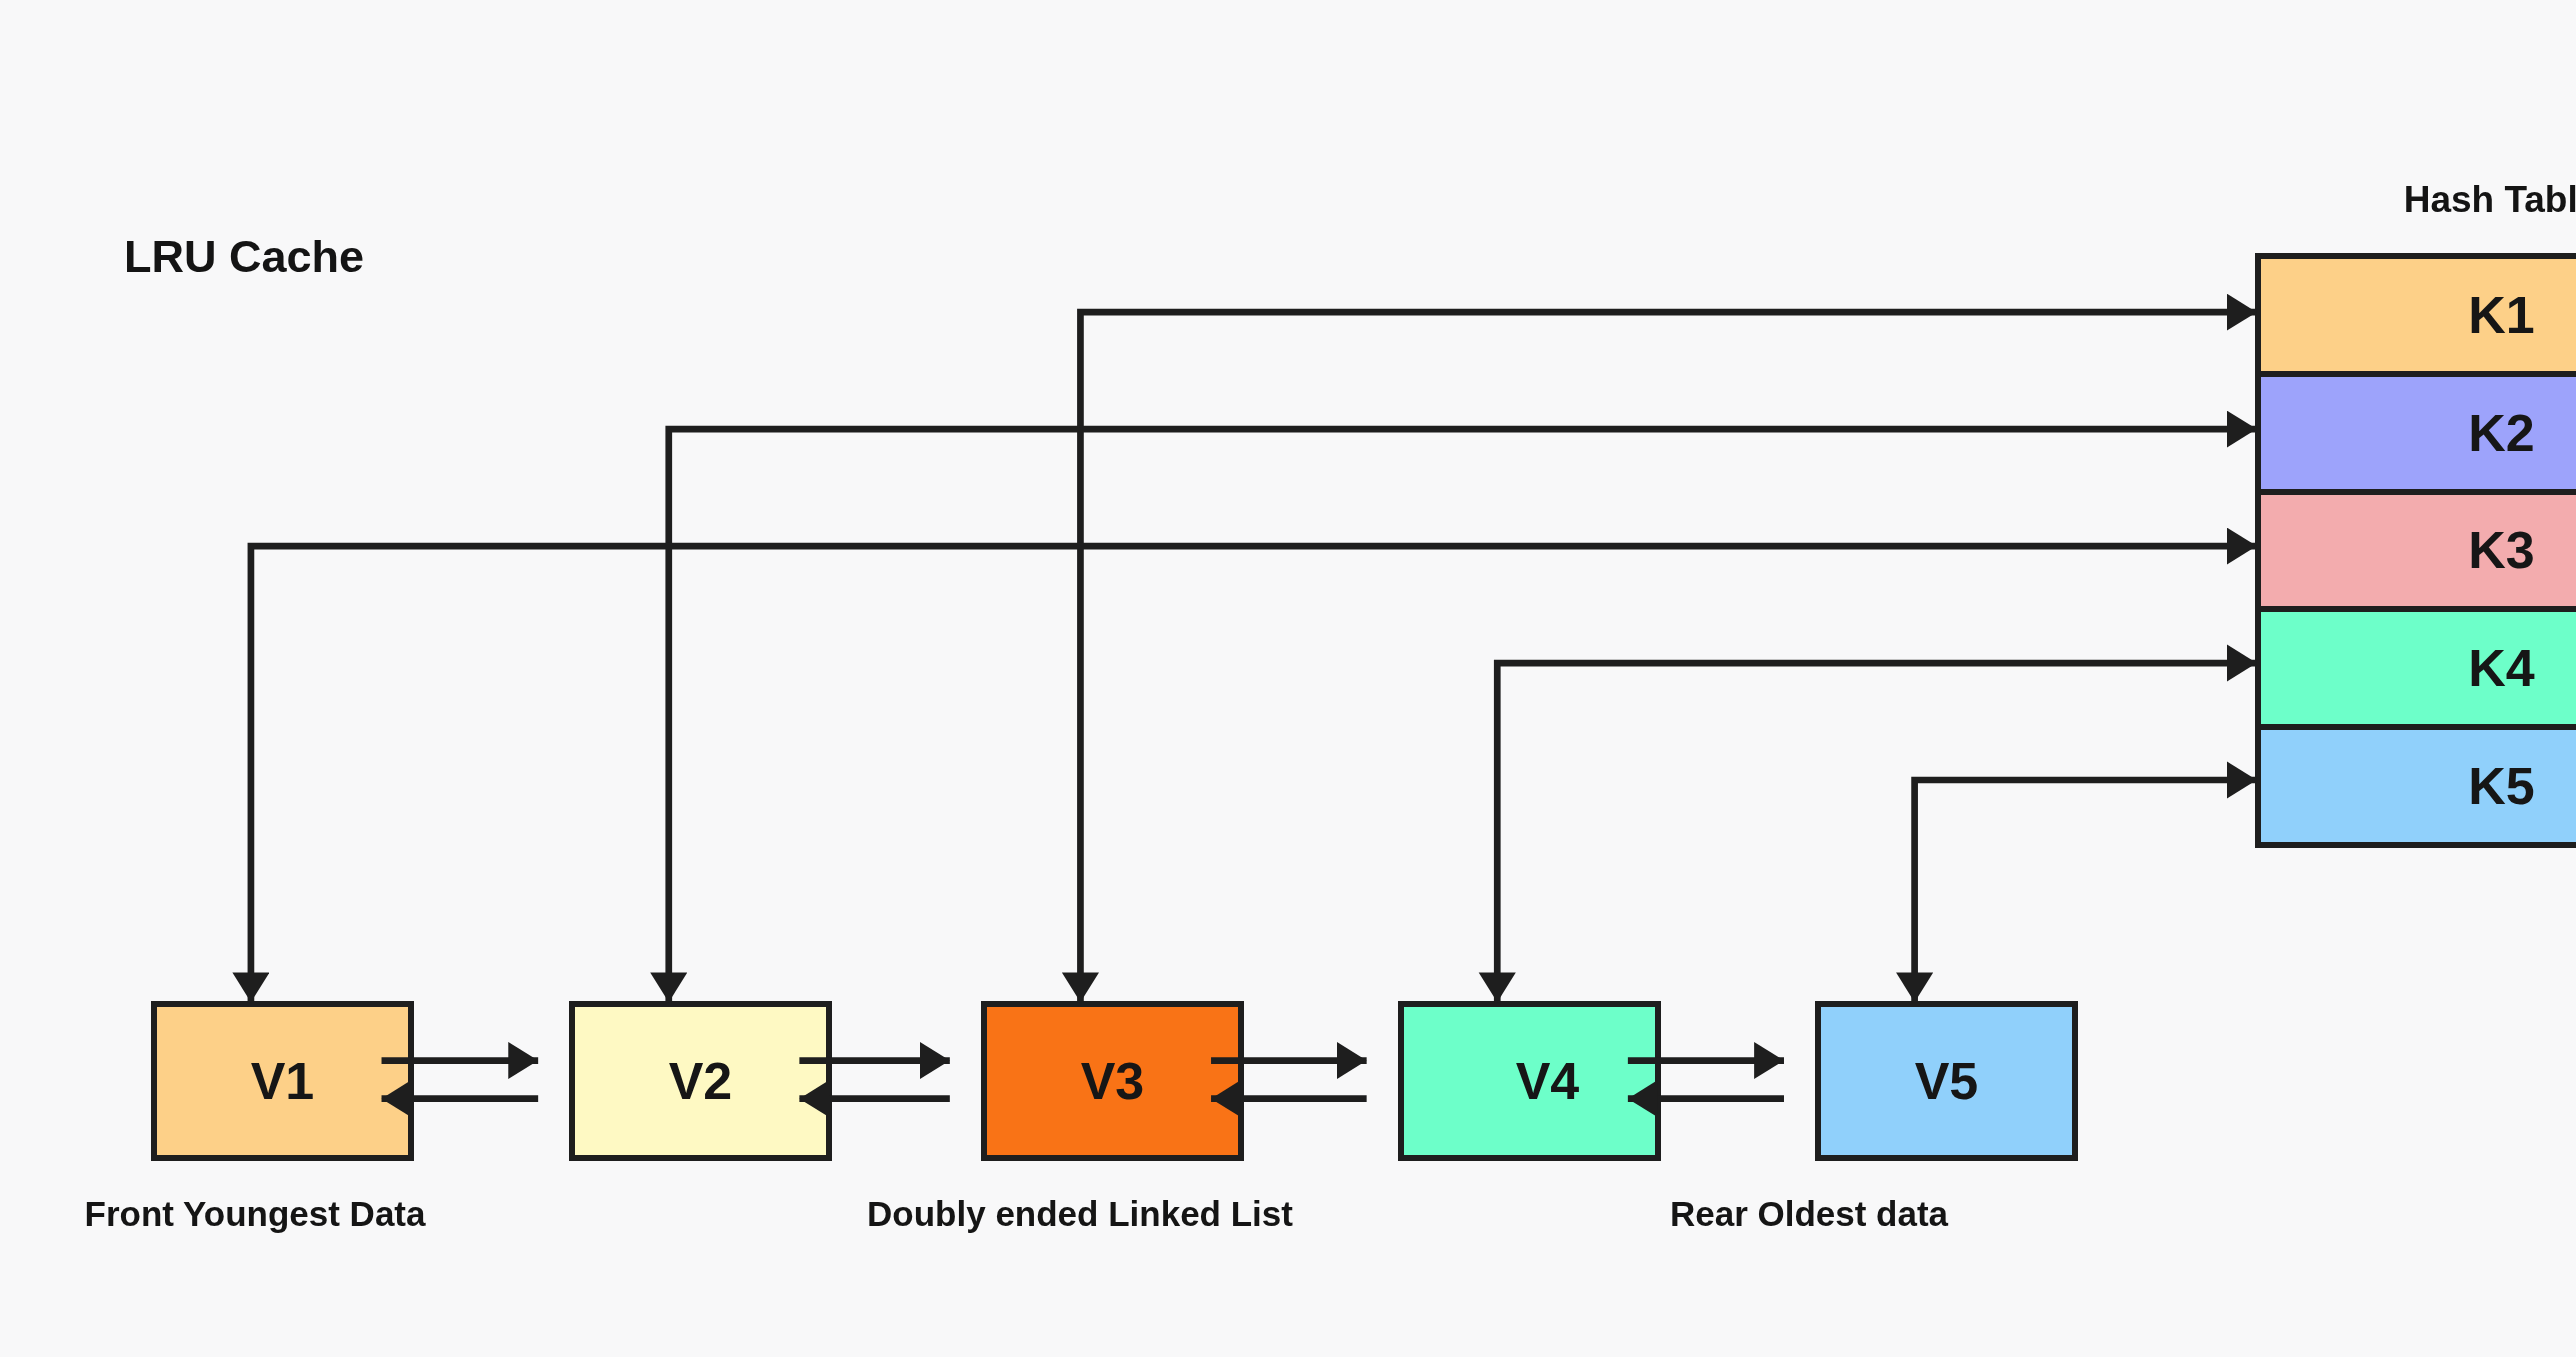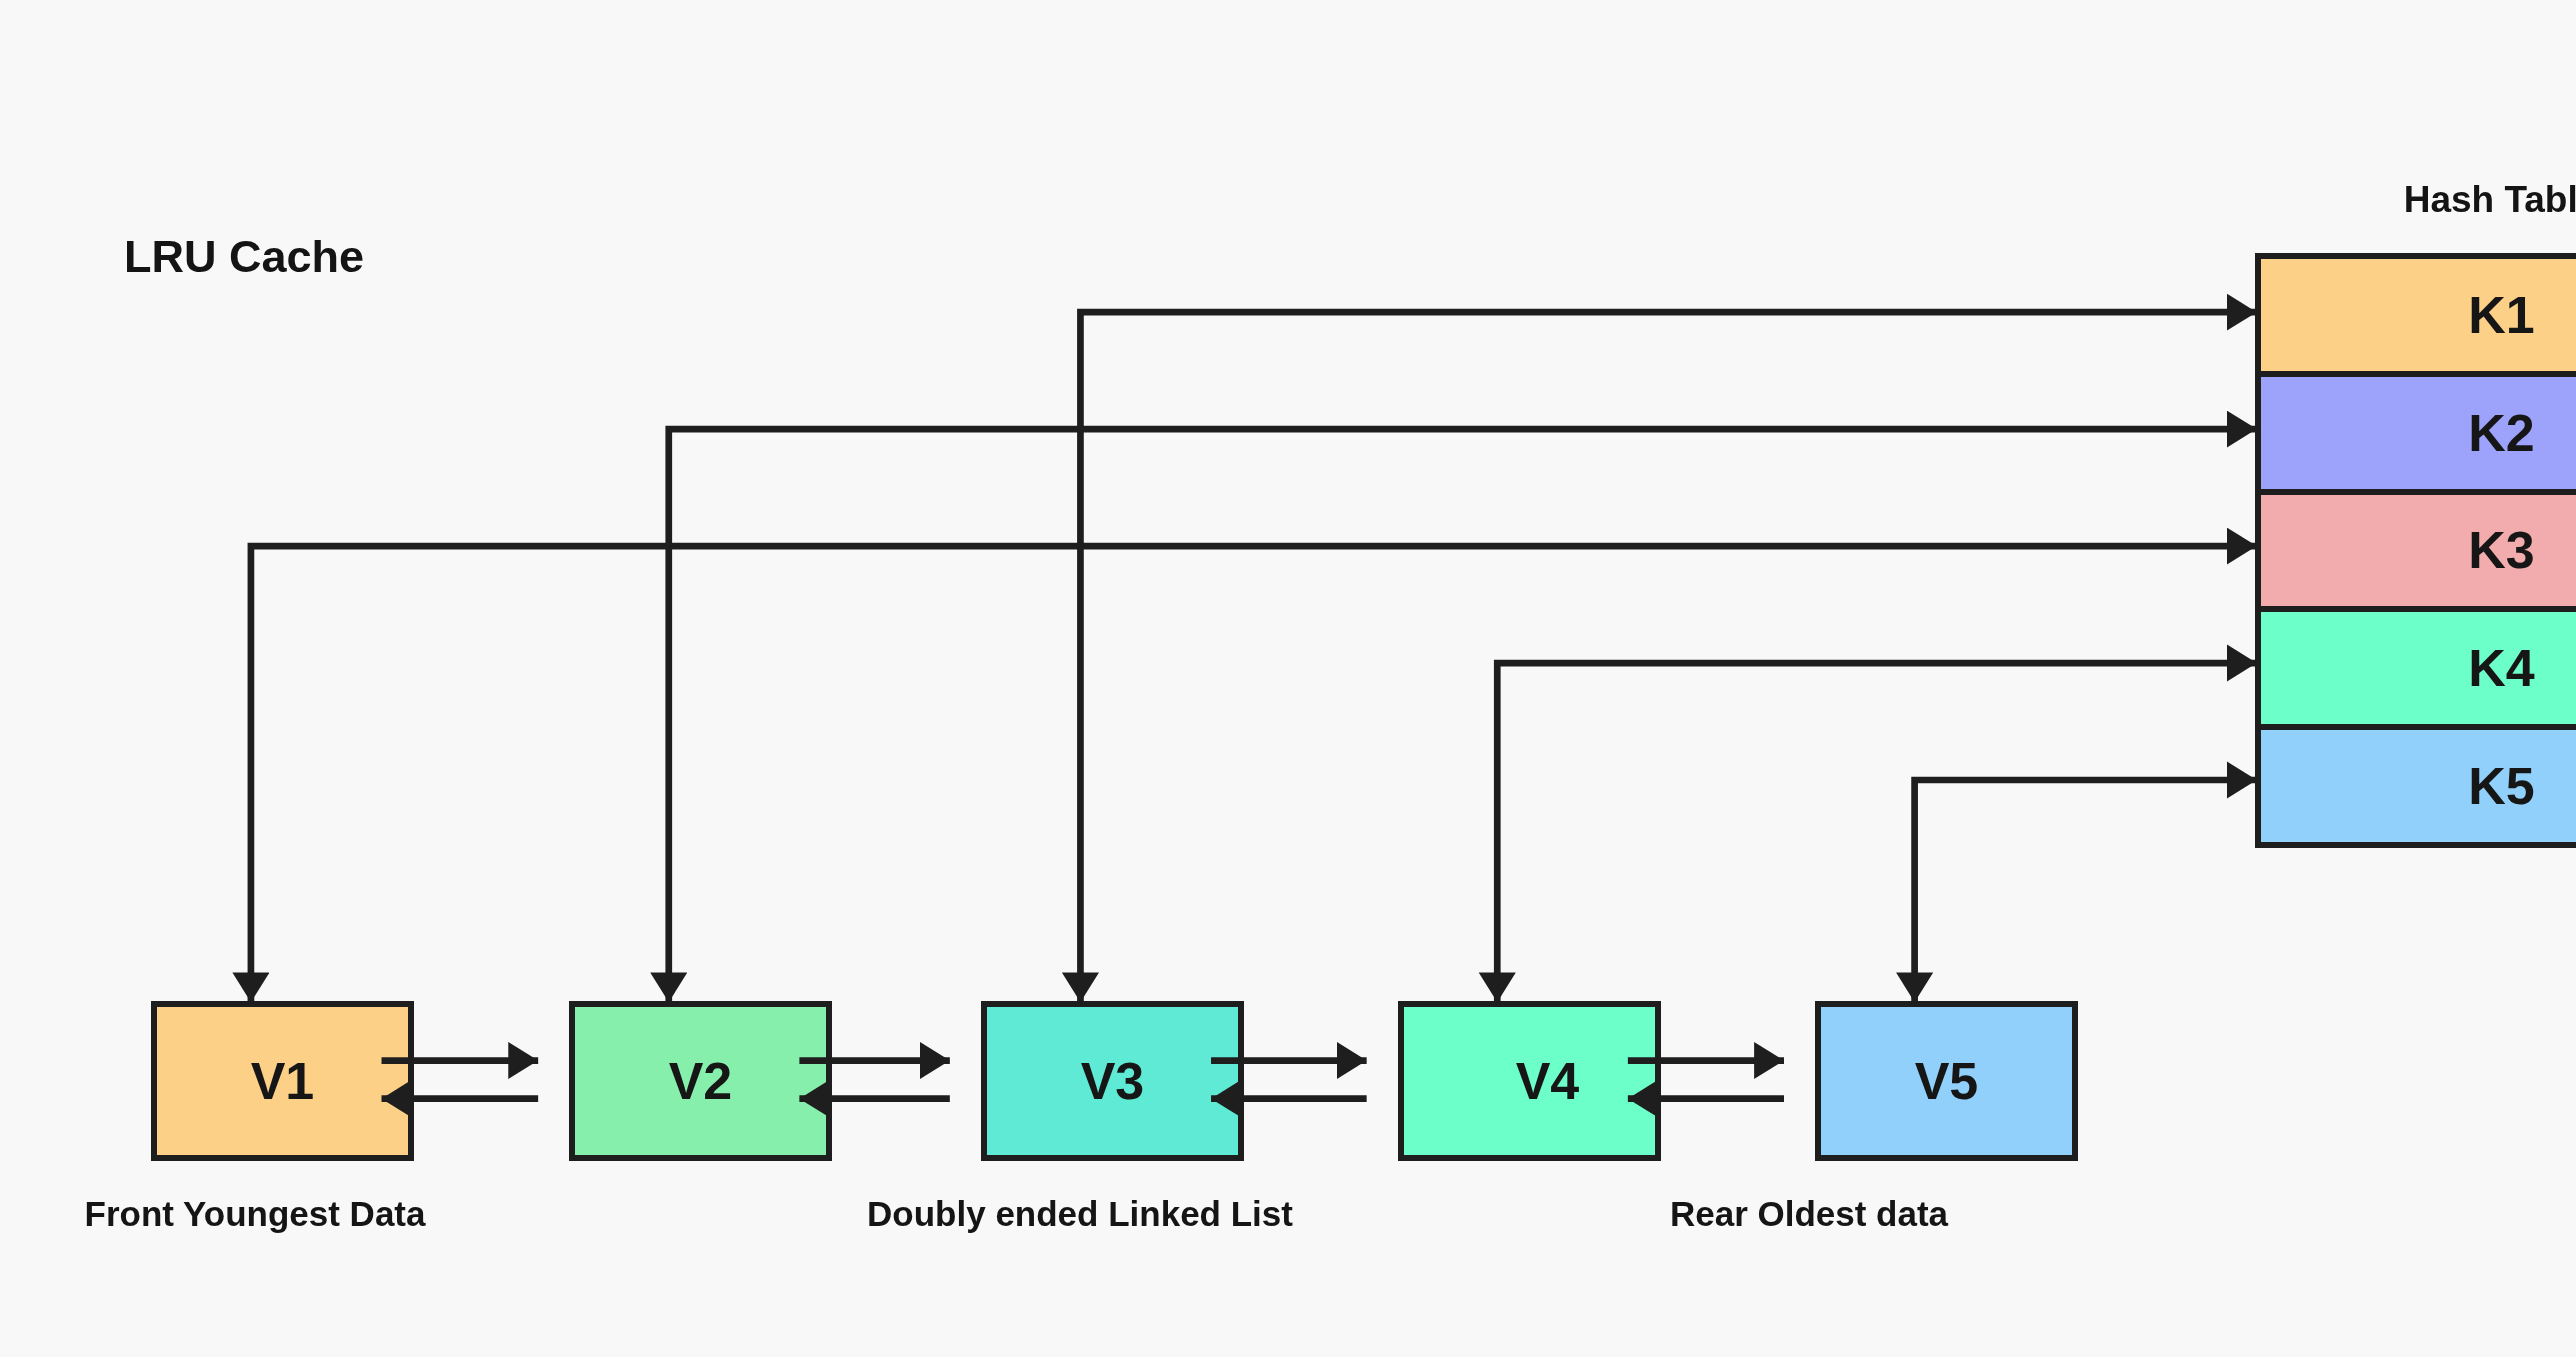--- a/index.html
+++ b/index.html
@@ -104,24 +104,24 @@
       </div>
       <div class="ht-row" style="background: rgb(144, 208, 251);">
         <span>K5</span>
       </div>
     </div>
 
   <div id="nodes">
       <div class="ll-node" style="left: 119px; background: rgb(253, 208, 136);">
         <span>V1</span>
       </div>
-      <div class="ll-node" style="left: 537px; background: #86efac;">
+      <div class="ll-node" style="left: 537px; background: #fef9c3;">
         <span>V2</span>
       </div>
-      <div class="ll-node" style="left: 949px; background: #5eead4;">
+      <div class="ll-node" style="left: 949px; background: #f97316;">
         <span>V3</span>
       </div>
       <div class="ll-node" style="left: 1366px; background: rgb(109, 255, 201); padding-left: 36px;">
         <span>V4</span>
       </div>
       <div class="ll-node" style="left: 1783px; background: rgb(144, 208, 251);">
         <span>V5</span>
       </div>
     </div>
 

